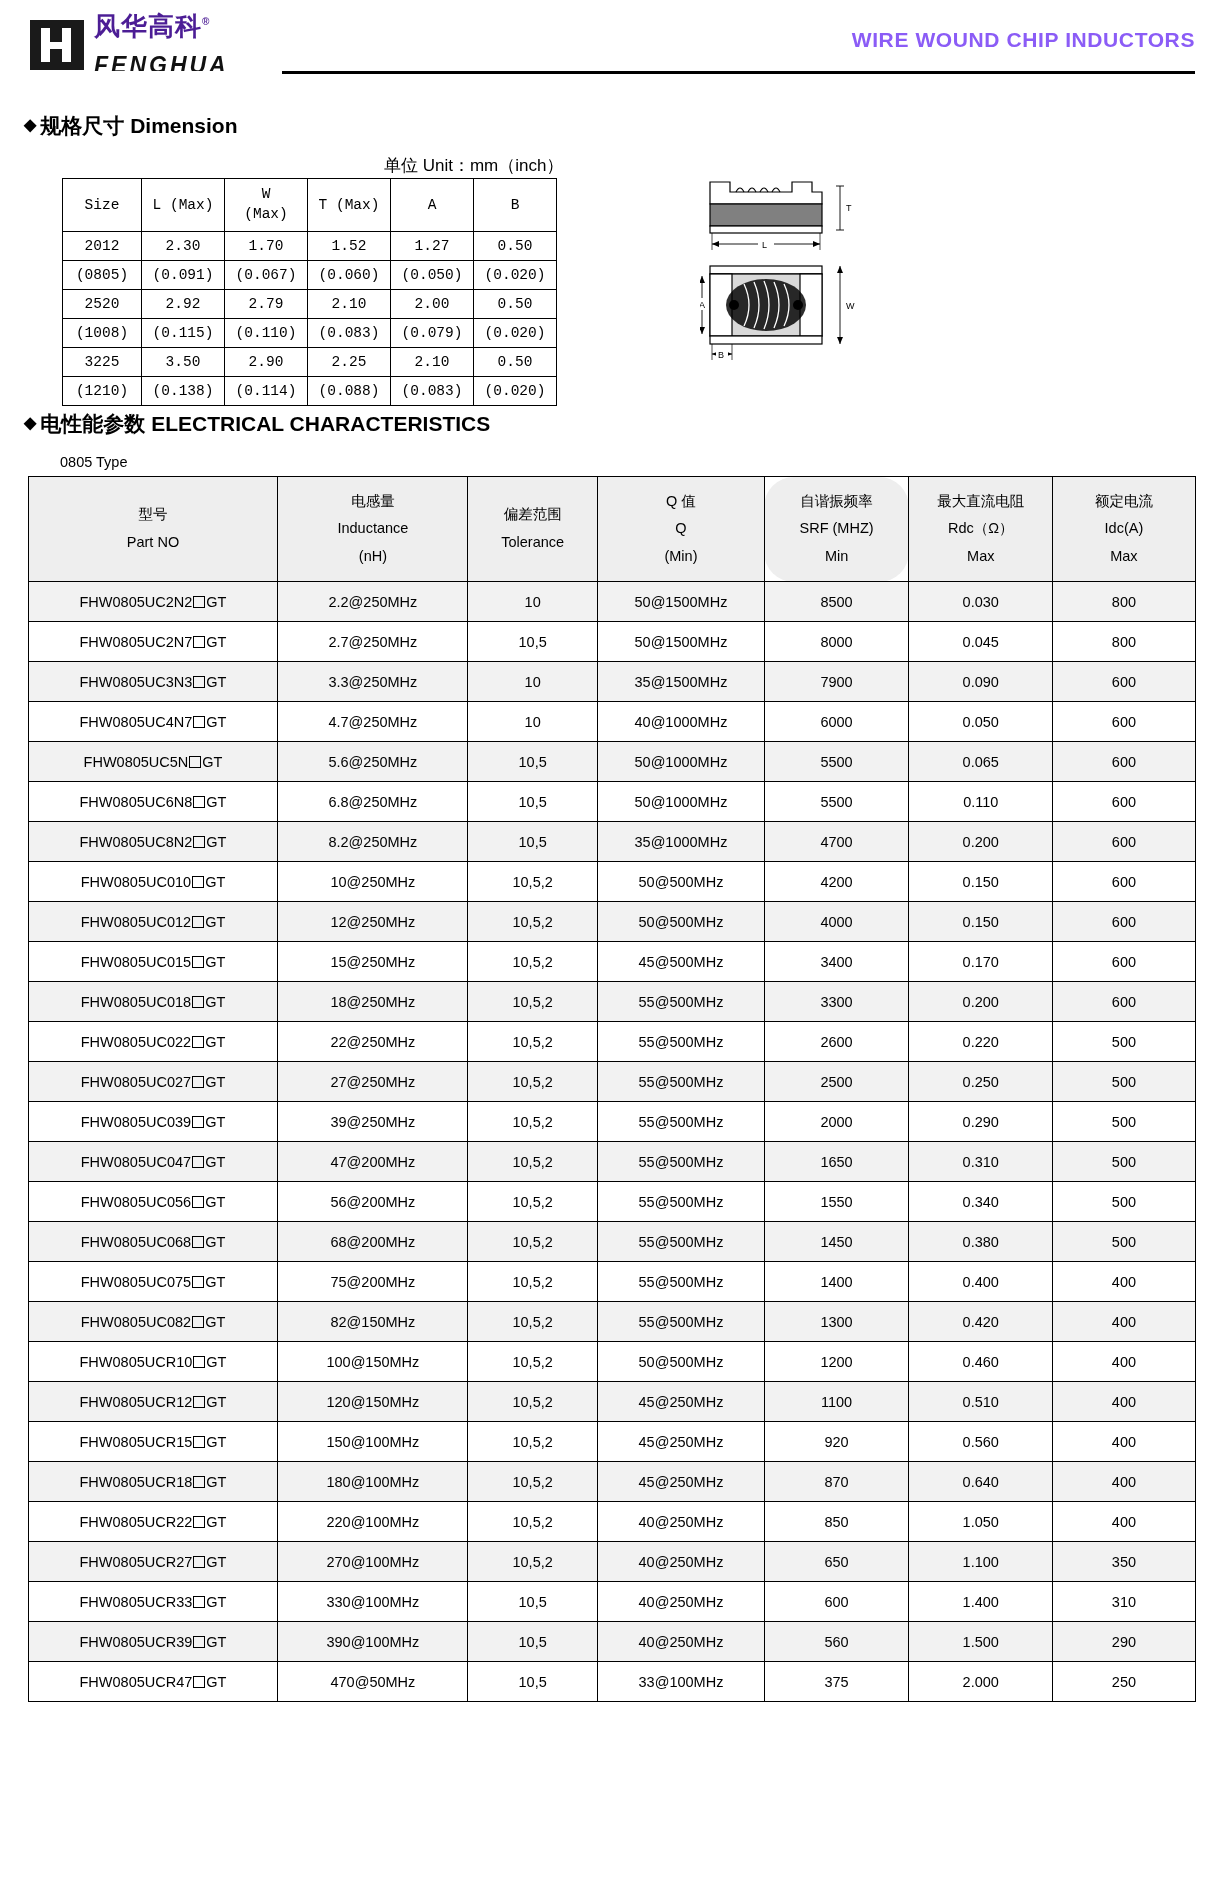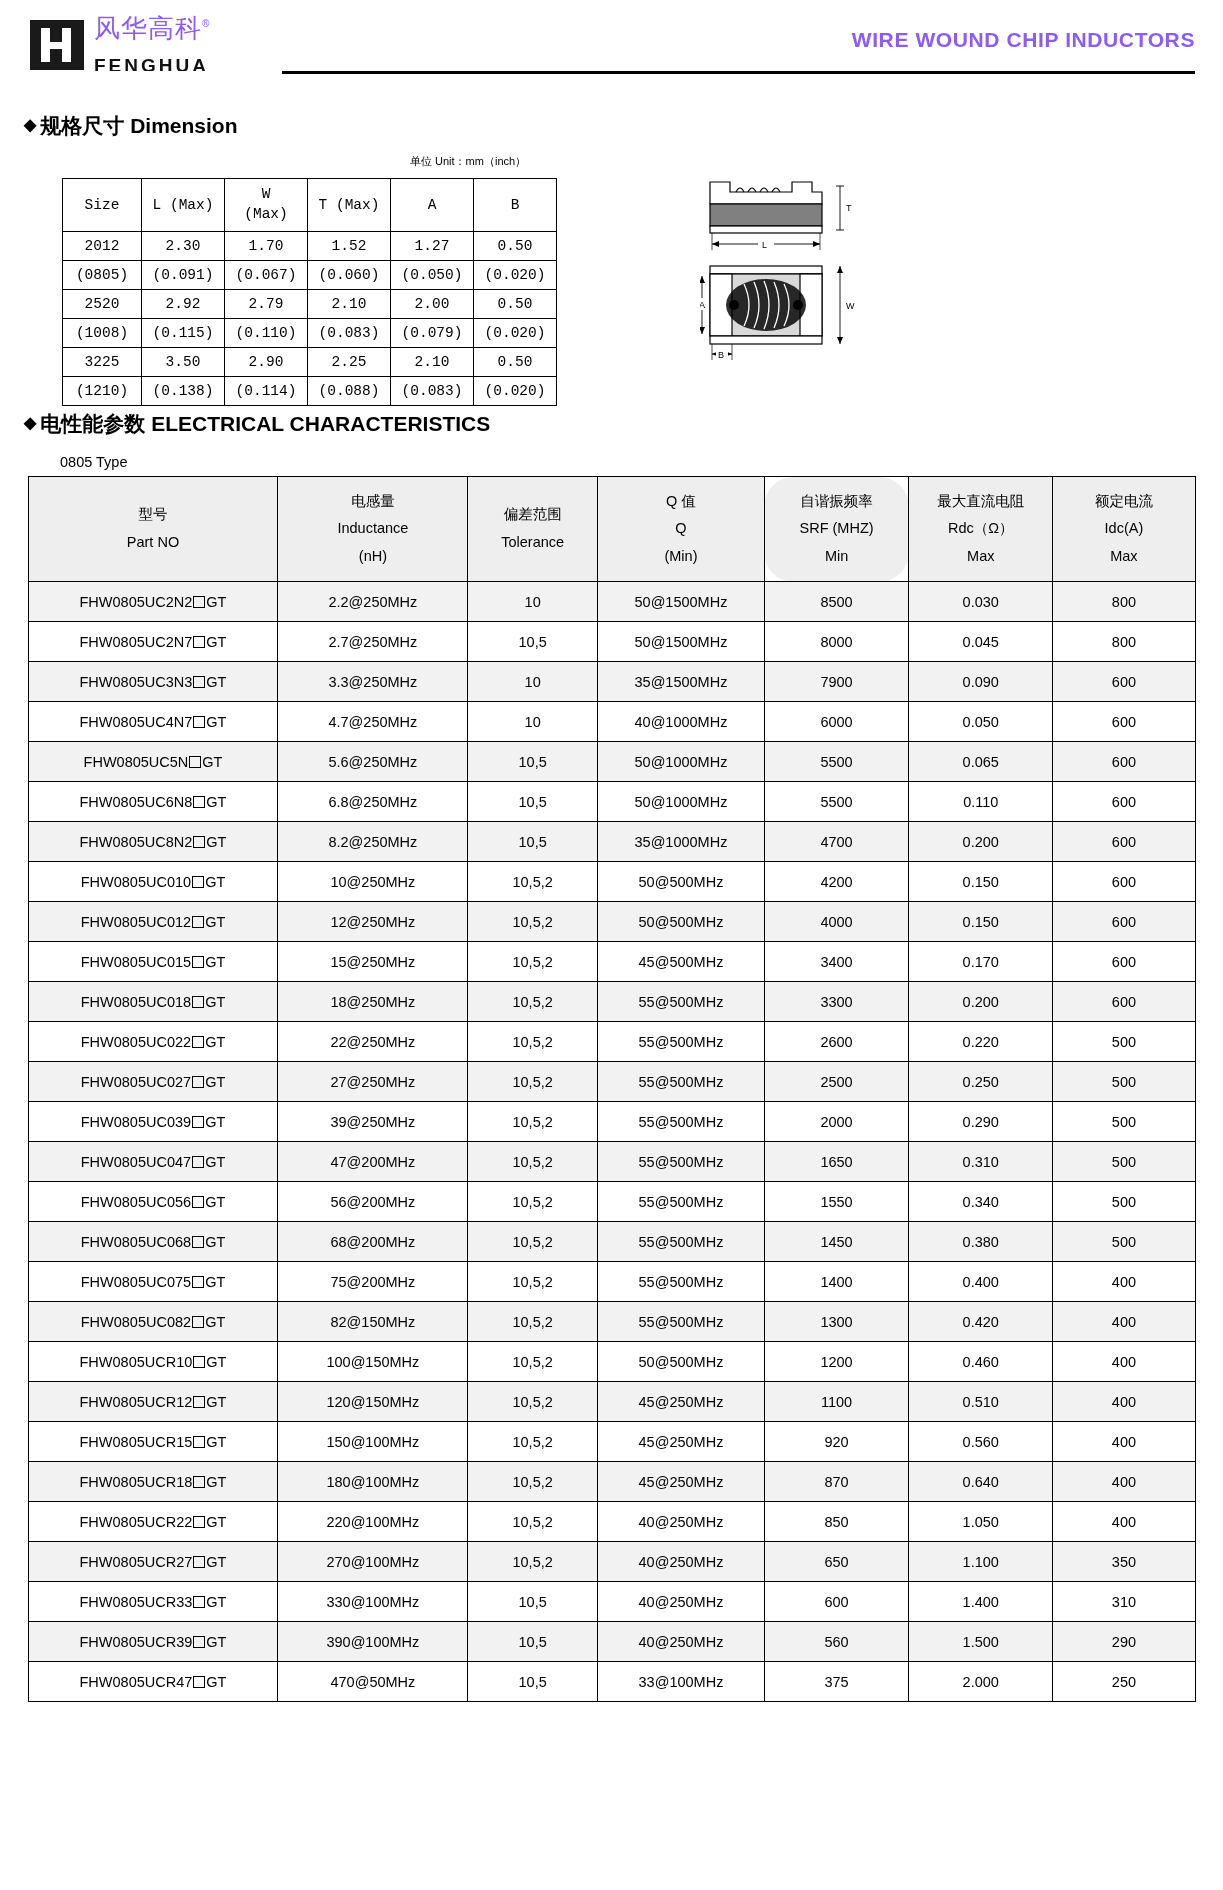--- a/index.html
+++ b/index.html
@@ -72,30 +72,31 @@
     background: #ffffff;
   }
   .logo-text {
     display: flex;
     flex-direction: column;
     justify-content: center;
     line-height: 1;
   }
   .logo-cn {
     font-size: 26px;
-    font-weight: normal;
+    font-weight: bold;
     letter-spacing: 1px;
-    color: #8b5cf6;
+    color: #4c1d95;
   }
   .logo-en {
-    font-size: 19px;
+    font-size: 23px;
     font-weight: bold;
     letter-spacing: 3px;
     color: #111;
     margin-top: 15px;
+    font-style: italic;
   }
   .logo-reg {
     font-size: 10px;
     vertical-align: super;
   }
   .header-title {
     font-size: 21px;
     font-weight: bold;
     letter-spacing: 0.6px;
     padding-bottom: 6px;
@@ -135,23 +136,23 @@
   }
 
   
   .dim-block {
     position: relative;
     margin-top: 14px;
     height: 230px;
   }
   .unit-label {
     position: absolute;
-    left: 410px;
+    left: 384px;
     top: 0;
-    font-size: 11px;
+    font-size: 17px;
   }
   table.dim-table {
     position: absolute;
     left: 62px;
     top: 24px;
     border-collapse: collapse;
     font-size: 14.5px;
     font-family: Liberation Mono, monospace;
   }
   table.dim-table td, table.dim-table th {

